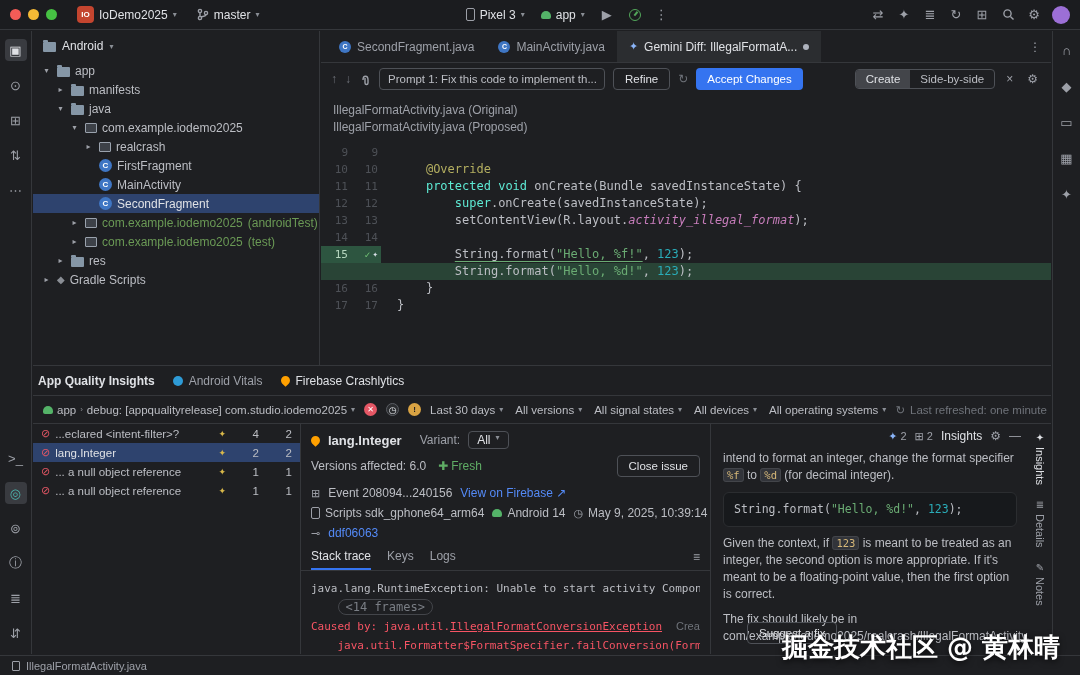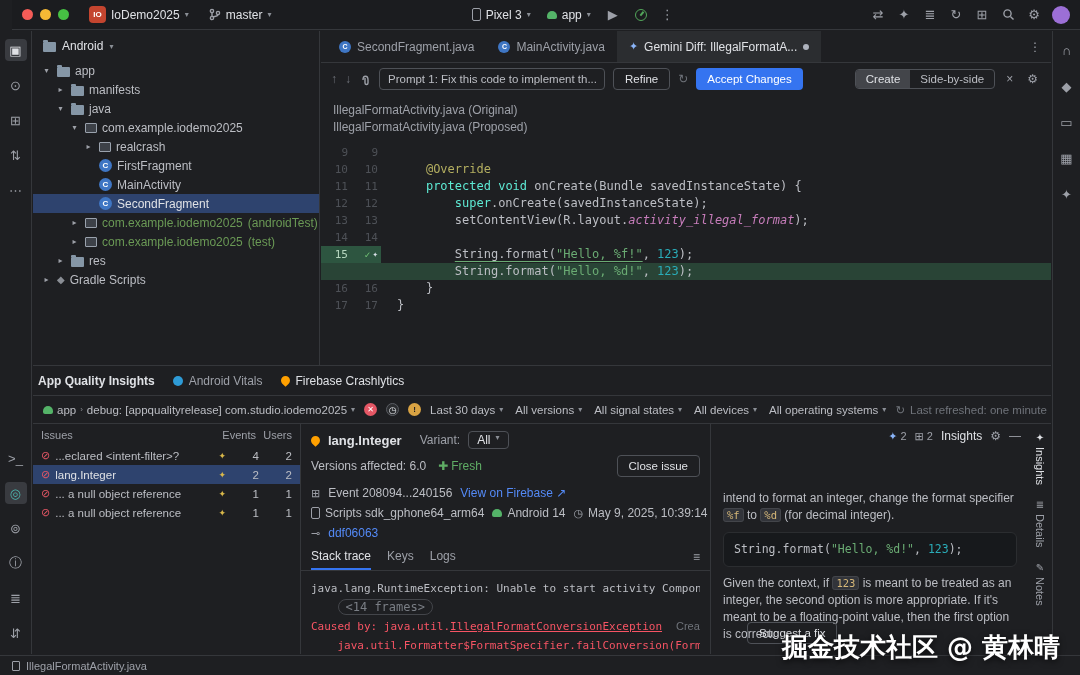--- a/index.html
+++ b/index.html
@@ -3,21 +3,21 @@
 <meta charset="utf-8">
 <style>
   * { box-sizing: border-box; }
   html,body { margin:0; padding:0; background:#000; }
   body { width:1080px; height:675px; overflow:hidden;
          font-family:"Liberation Sans", sans-serif; }
   #app { position:relative; width:1080px; height:675px; background:#1e1f22;
          color:#bcbec4; font-size:12px; overflow:hidden; }
 
   
-  .titlebar { position:absolute; top:0; left:12px; right:0; height:30px;
+  .titlebar { position:absolute; top:0; left:0; right:0; height:30px;
     display:flex; align-items:center; gap:8px; padding:0 10px;
     background:#1b1c1f; border-bottom:1px solid #35373b; }
   .traffic { display:flex; gap:7px; margin-right:6px; }
   .tl { width:11px; height:11px; border-radius:50%; }
   .tl.red{background:#f45c57;} .tl.yel{background:#f5b935;} .tl.grn{background:#46c143;}
   .chip { display:flex; align-items:center; gap:5px; padding:2px 6px; border-radius:4px;
           color:#dfe1e5; white-space:nowrap; }
   .chev { color:#8a8e95; font-size:8px; }
   .proj-badge { width:17px; height:17px; border-radius:4px; background:#c4452f; color:#fff;
     font-size:8px; font-weight:bold; display:flex; align-items:center; justify-content:center; }
@@ -165,21 +165,21 @@
   .c-err { color:#f75464; }
   .c-errlink { color:#f75464; text-decoration:underline; }
   .c-hint { color:#6f737a; margin-left:14px; font-family:"Liberation Sans",sans-serif; }
   .c-pill { border:1px solid #43454a; border-radius:9px; padding:0 7px; color:#7a7e85; font-size:12px; }
 
   .insights-col { width:318px; flex:none; position:relative; display:flex; flex-direction:column; overflow:hidden; }
   .ins-head { height:24px; display:flex; align-items:center; gap:8px; padding:0 8px; flex:none; }
   .ins-badges { margin-left:auto; display:flex; align-items:center; gap:8px; color:#9da0a8; }
   .ins-badge { display:flex; align-items:center; gap:3px; font-size:11px; }
   .ins-title { color:#dfe1e5; }
-  .ins-body { padding:2px 12px 0; line-height:17px; color:#bcbec4; overflow:hidden; flex:1;margin-top:40px; }
+  .ins-body { padding:2px 12px 0; line-height:17px; color:#bcbec4; overflow:hidden; flex:1; }
   .c-chip { background:#32343a; border:1px solid #43454a; border-radius:3px; padding:0 3px;
     font-family:"DejaVu Sans Mono",monospace; font-size:10.5px; color:#d5b778; }
   .code-block { margin:8px 0; background:#17191c; border:1px solid #2b2d30; border-radius:6px;
     padding:8px 10px; font-family:"DejaVu Sans Mono",monospace; font-size:11.5px; white-space:pre; }
   .suggest { position:absolute; left:12px; bottom:10px;margin-left:24px; }
 
   .right-tabs-col { width:22px; flex:none; display:flex; flex-direction:column; align-items:center;
     padding-top:8px; gap:14px; }
   .rtab { display:flex; flex-direction:column; align-items:center; gap:4px; color:#9da0a8; }
   .rtab.active { color:#dfe1e5; }
@@ -546,25 +546,20 @@
         </span>
       <span class="refreshed">
         <span>↻</span>
         <span>Last refreshed: one minute</span>
       </span>
     </div>
 
     <div class="bp-body">
 
       <div class="issues-col">
-        <div class="ihead">
-          <span class="ititle">Issues</span>
-          <span class="inum">Events</span>
-          <span class="inum">Users</span>
-        </div>
         <div id="issue-rows">
             <div class="irow">
               <span class="sev">⊘</span>
               <span class="ititle">...eclared &lt;intent-filter&gt;?</span>
               <span class="ibadge">✦</span>
               <span class="inum">4</span>
               <span class="inum">2</span>
             </div>
             <div class="irow sel">
               <span class="sev">⊘</span>

